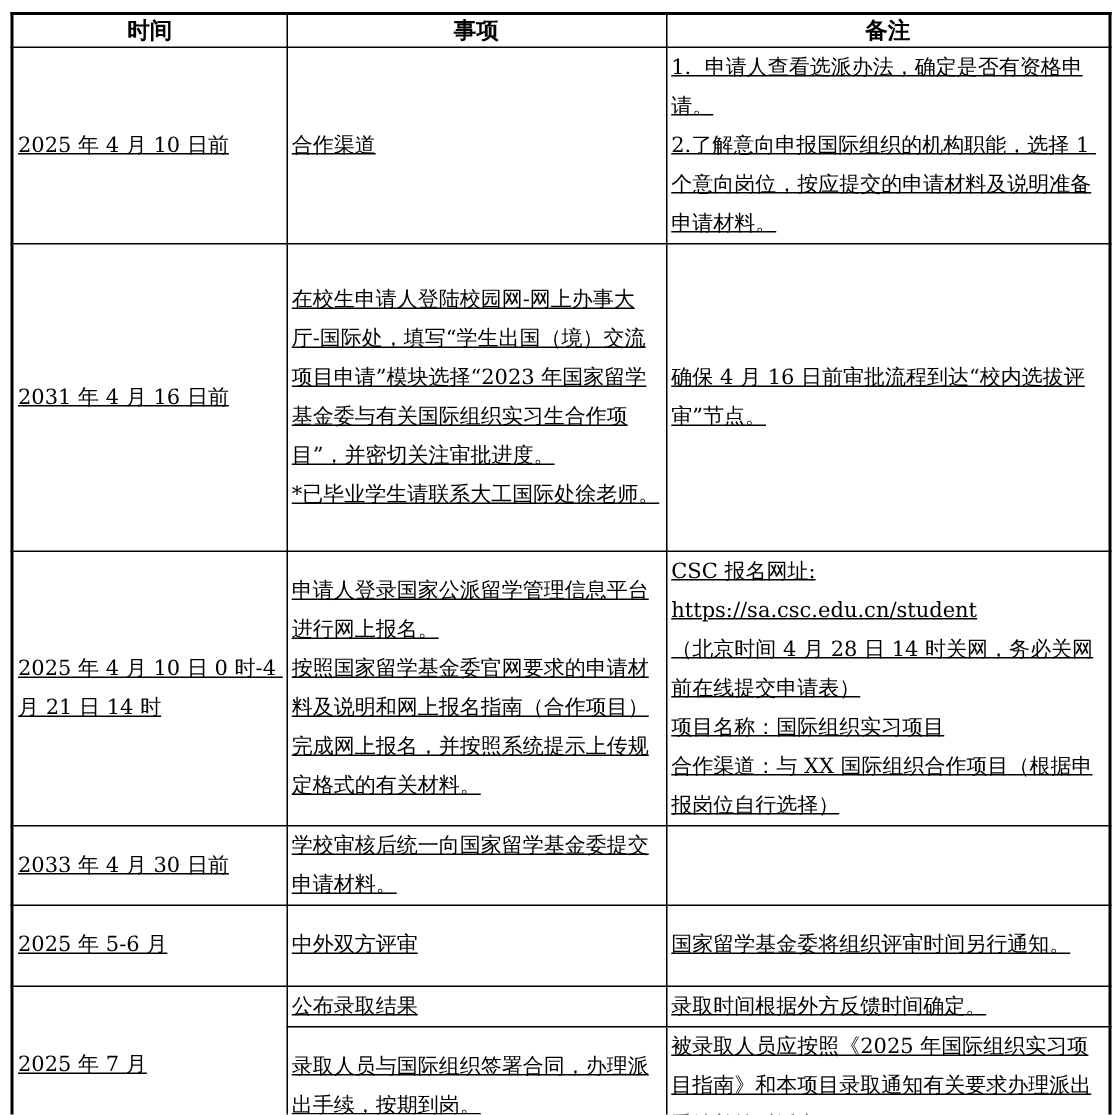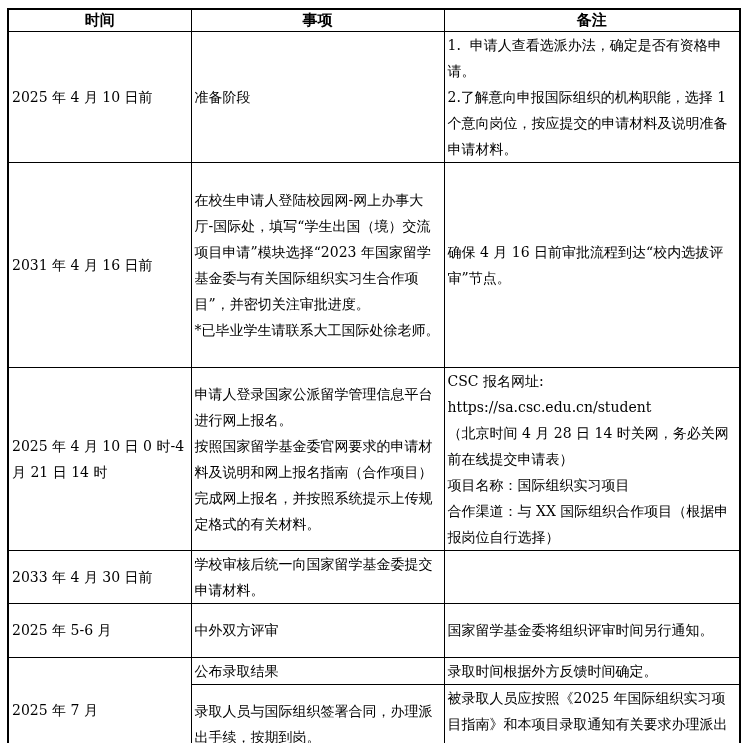--- a/index.html
+++ b/index.html
@@ -38,20 +38,21 @@
     line-height: 20px;
   }
   table.schedule td {
     font-size: 14px;
     line-height: 26px;
     padding: 0 3px;
     vertical-align: middle;
     text-align: left;
     white-space: pre-wrap;
     word-break: break-all;
+    text-decoration: underline;
   }
   td.time-cell { padding-left: 2px; }
 </style>
 </head>
 <body>
 
 <div class="page">
   <table class="schedule">
     <colgroup>
       <col style="width:183px">
@@ -61,21 +62,21 @@
     <thead>
       <tr>
         <th>时间</th>
         <th>事项</th>
         <th>备注</th>
       </tr>
     </thead>
     <tbody>
       <tr style="height:128px">
         <td class="time-cell">2025 年 4 月 10 日前</td>
-        <td>准备阶段</td>
+        <td>合作渠道</td>
         <td>1.  申请人查看选派办法，确定是否有资格申请。
 2.了解意向申报国际组织的机构职能，选择 1 个意向岗位，按应提交的申请材料及说明准备申请材料。</td>
       </tr>
       <tr style="height:205px">
         <td class="time-cell">2031 年 4 月 16 日前</td>
         <td>在校生申请人登陆校园网-网上办事大厅-国际处，填写“学生出国（境）交流项目申请”模块选择“2023 年国家留学基金委与有关国际组织实习生合作项目”，并密切关注审批进度。
 *已毕业学生请联系大工国际处徐老师。</td>
         <td>确保 4 月 16 日前审批流程到达“校内选拔评审”节点。</td>
       </tr>
       <tr style="height:179px">

